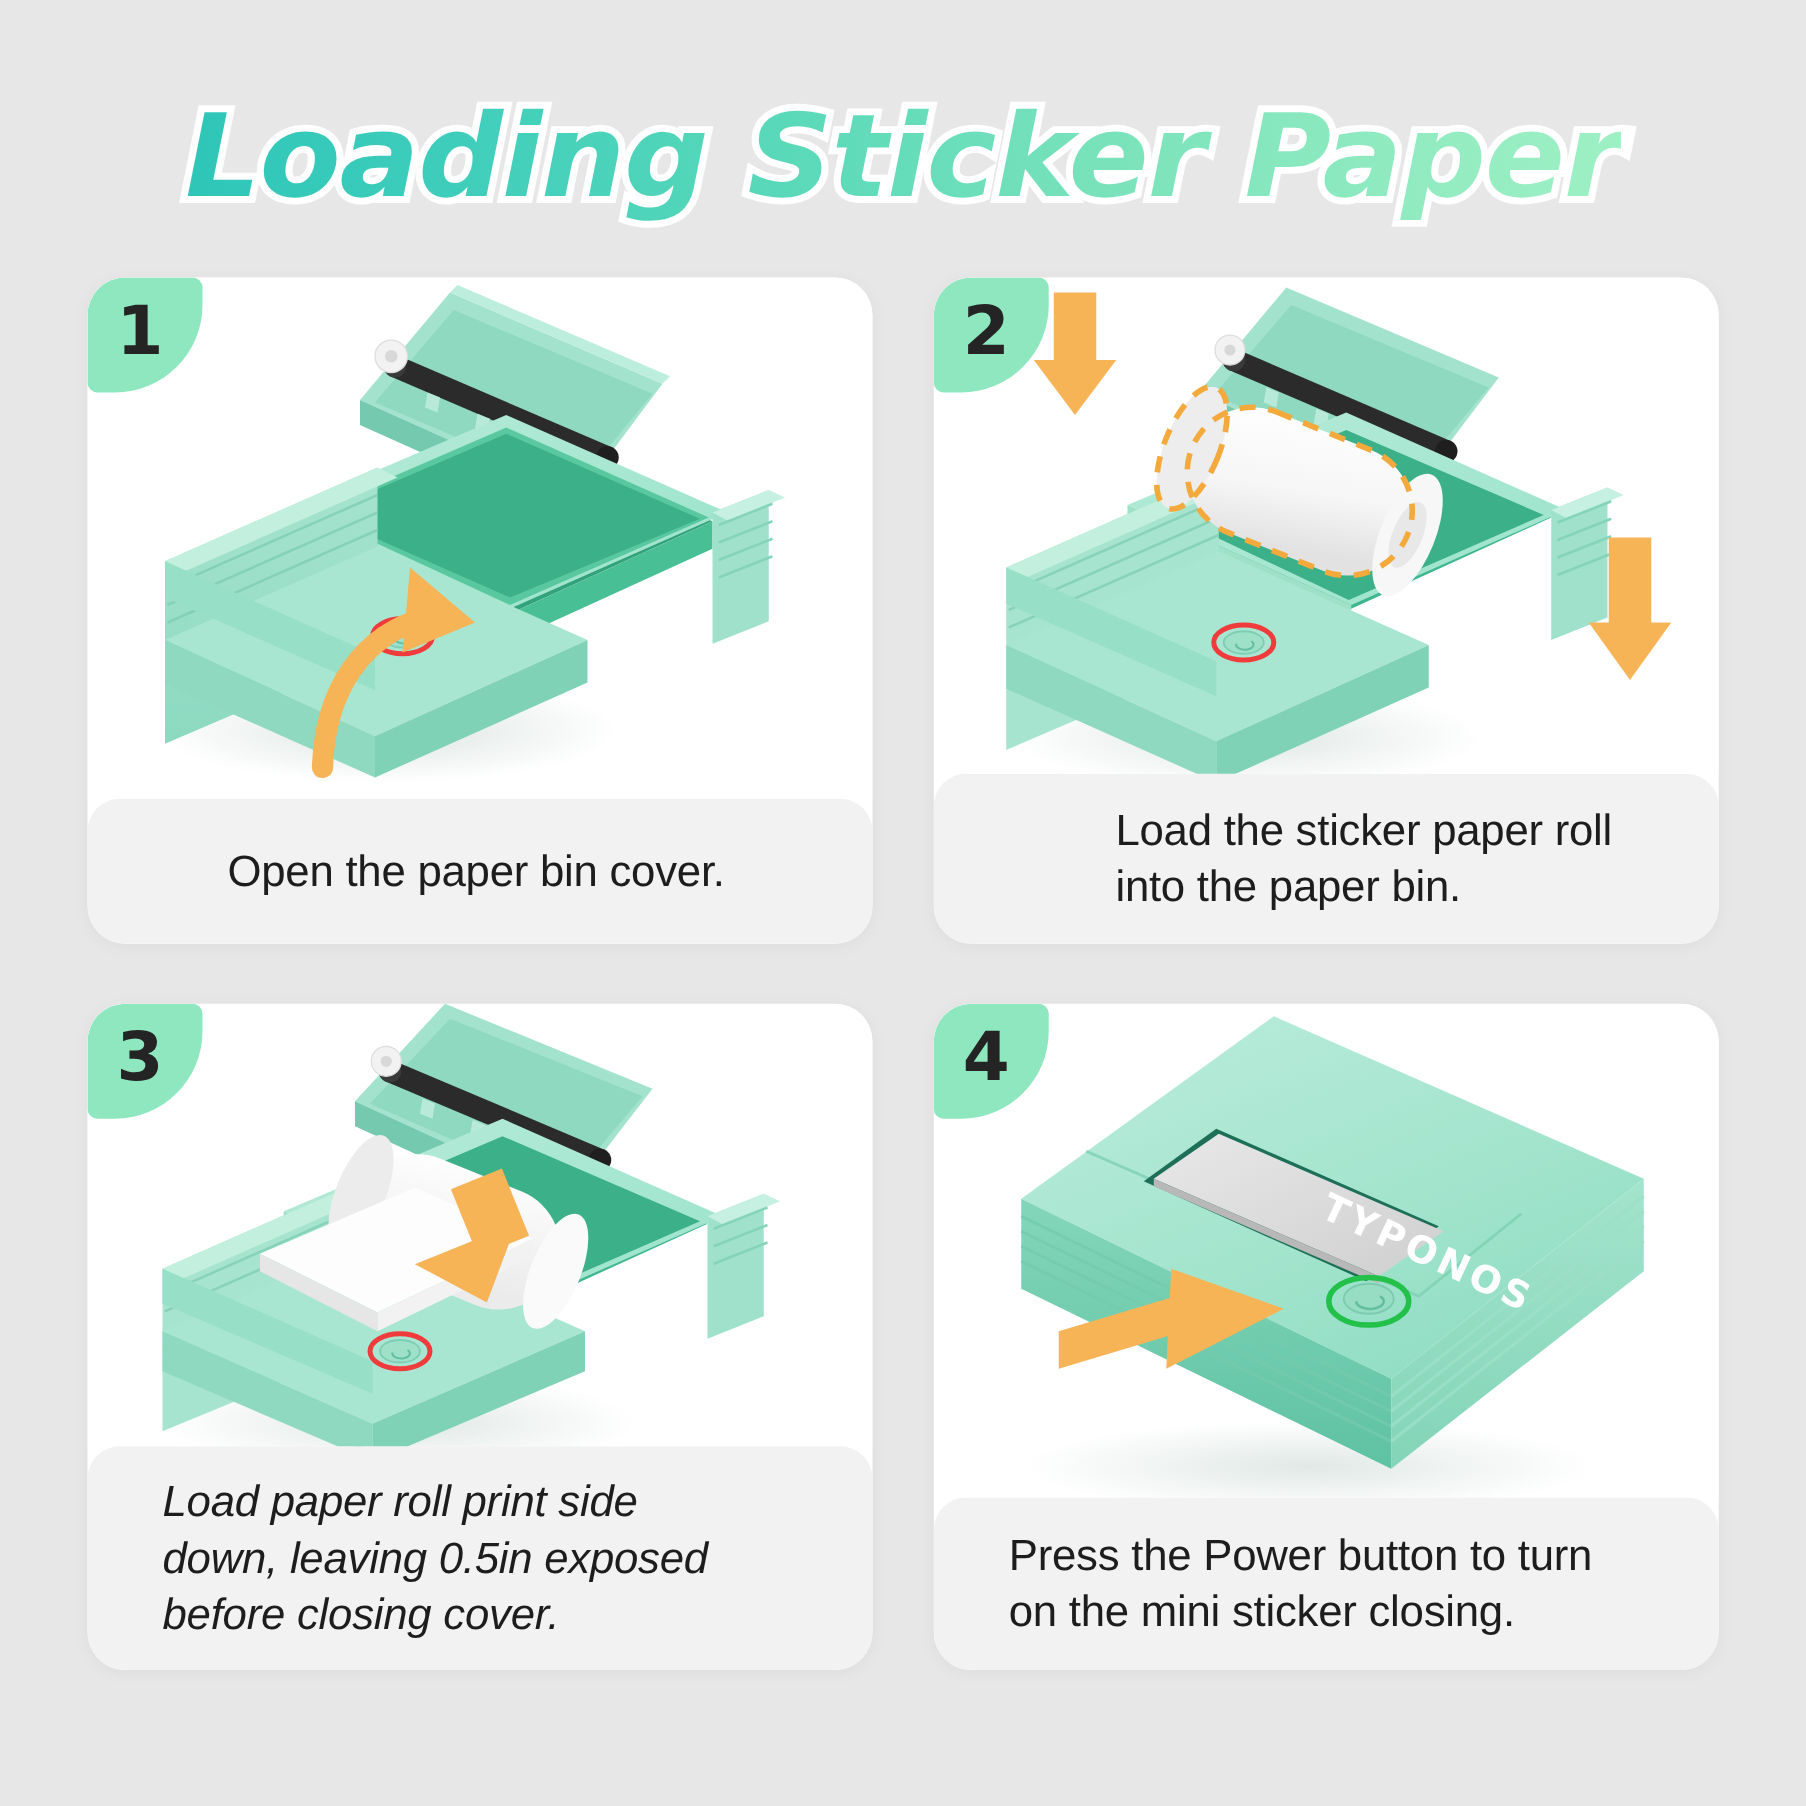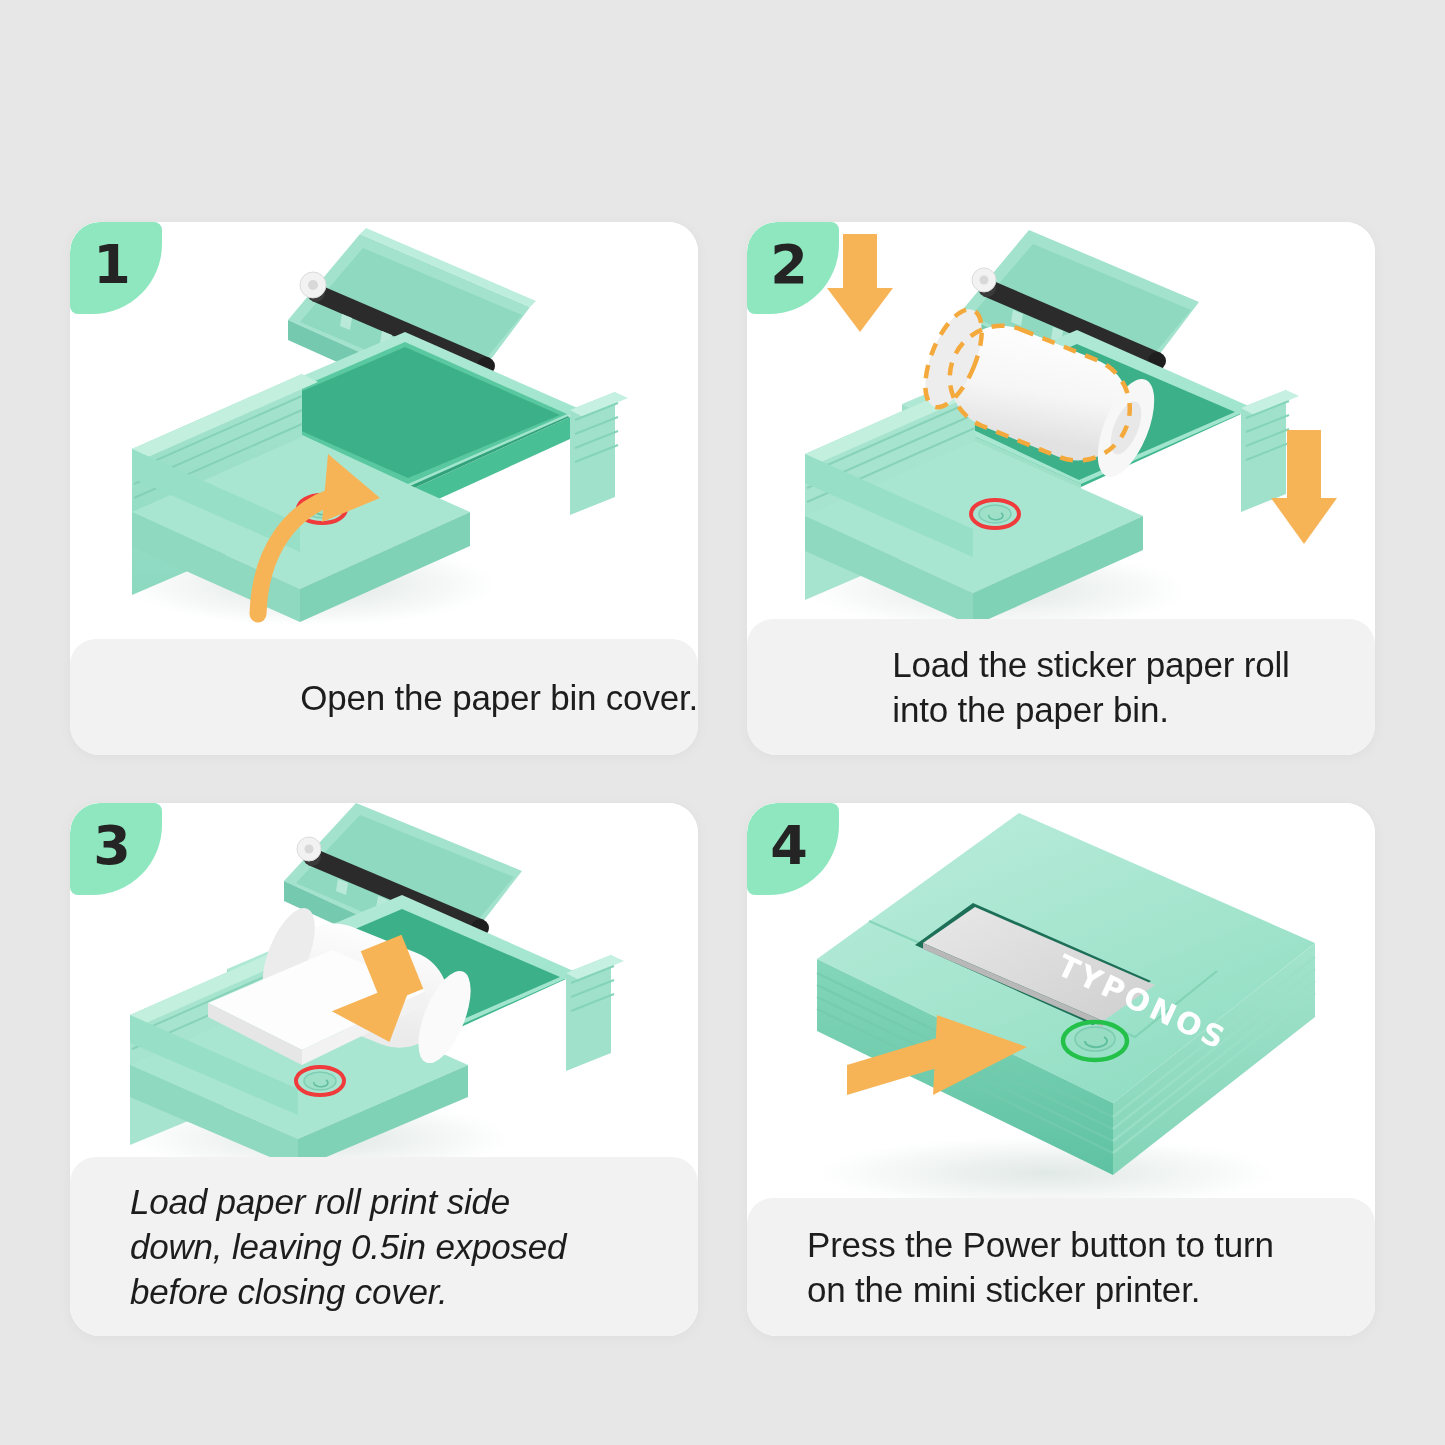--- a/index.html
+++ b/index.html
@@ -103,35 +103,41 @@
     display: flex; align-items: center;
   }
   .caption p {
     font-family: "Liberation Sans", sans-serif;
     font-size: 35px;
     line-height: 45px;
     color: #1d1d1d;
     white-space: pre-line;
     letter-spacing: -0.2px;
   }
-  .card-1 .caption { min-height: 116px; padding-left: 112px; justify-content: flex-end; }
+  .card-1 .caption { min-height: 116px; padding-left: 112px; }
   .card-2 .caption { min-height: 116px; justify-content: center; }
   .card-3 .caption { min-height: 158px; font-style: italic; }
   .card-4 .caption { min-height: 122px; }
 
   .card-1 .illus { height: 426px; }
   .card-2 .illus { height: 426px; }
   .card-3 .illus { height: 375px; }
   .card-4 .illus { height: 411px; }
 </style>
 </head>
 <body>
 
 <div class="page">
 
+  <div class="title-wrap">
+    <div style="position:relative;display:inline-block;">
+      <div class="title-outline">Loading Sticker Paper</div>
+      <div class="title">Loading Sticker Paper</div>
+    </div>
+  </div>
 
   <div class="grid">
 
     <div class="card card-1">
       <div class="illus">
         <svg viewBox="0 0 628 426" width="628" height="426">
           <defs>
             <linearGradient id="g1top" x1="0" y1="0" x2="1" y2="1">
               <stop offset="0" stop-color="#b6ebd9"></stop>
                 <stop offset="1" stop-color="#9ae3cb"></stop>
@@ -536,18 +542,18 @@
             <path d="M100,262 L200,232 L200,262 L100,292 Z" fill="#f7b457"></path>
             <polygon points="190,212 280,244 186,292" fill="#f7b457"></polygon>
           </g>
         </svg>
       </div>
       <div class="badge">
         <span>4</span>
       </div>
       <div class="caption">
         <p>Press the Power button to turn
-on the mini sticker printer.</p>
+on the mini sticker closing.</p>
       </div>
     </div>
 
   </div>
 </div>
 
 </body></html>

